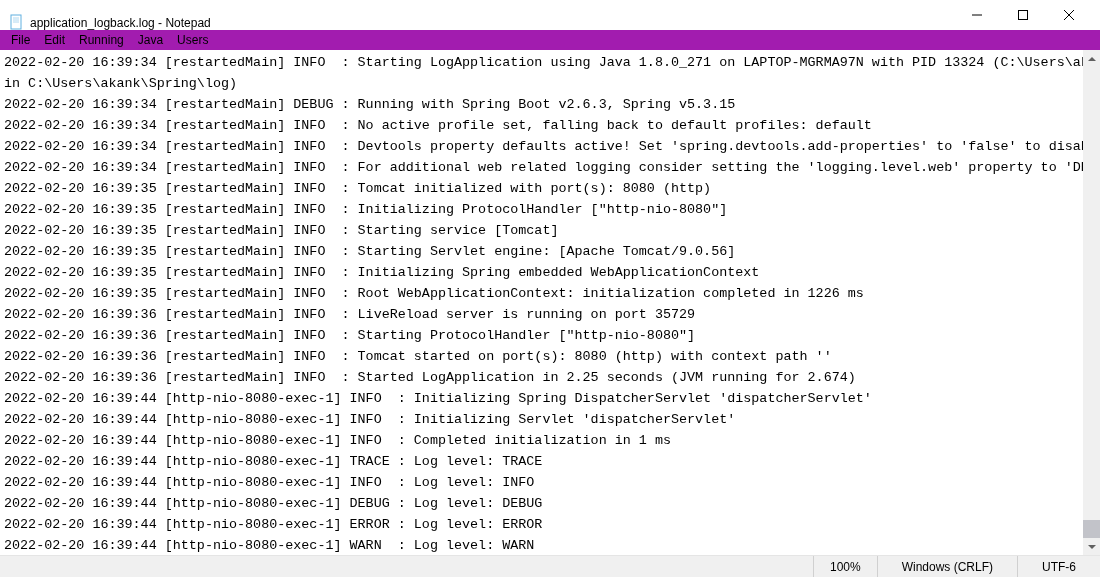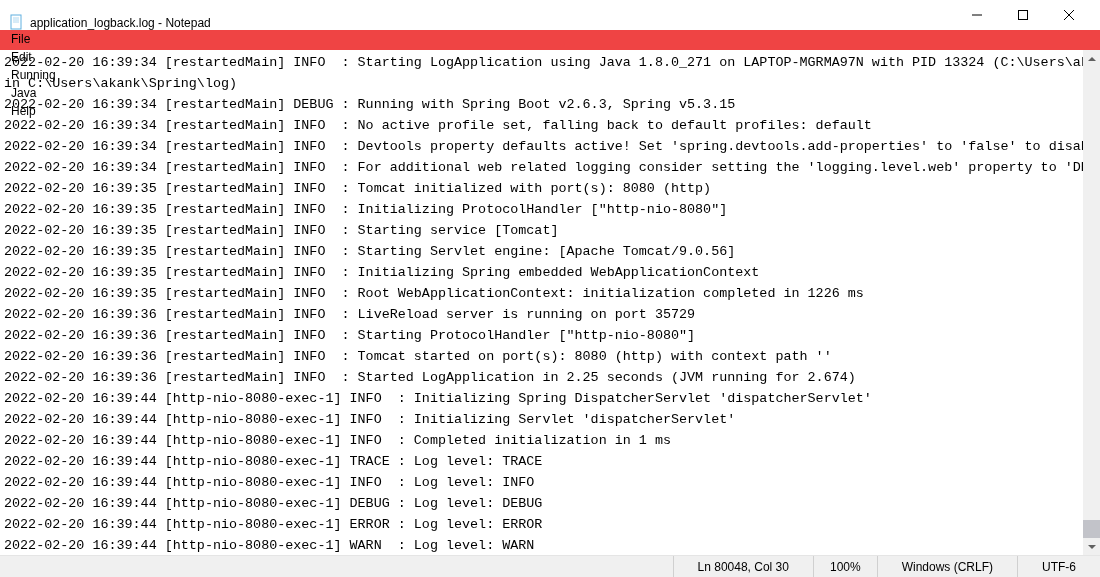--- a/index.html
+++ b/index.html
@@ -42,24 +42,23 @@
       display: flex;
       align-items: center;
       justify-content: center;
       font-size: 10px;
       color: #000;
       cursor: pointer;
     }
     .menubar {
       height: 20px;
       display: flex;
-      align-items: flex-start;
+      align-items: center;
       padding: 0 4px;
-      background: #ef4444;
-      flex-direction: column;
+      background: #a21caf;
     }
     .menu-item {
       padding: 2px 7px;
       font-size: 12px;
       color: #000;
       cursor: pointer;
     }
     .content-wrapper {
       flex: 1;
       display: flex;
@@ -153,21 +152,21 @@
         </svg>
     </div>
   </div>
 </div>
 
 <div class="menubar">
   <div class="menu-item">File</div>
   <div class="menu-item">Edit</div>
   <div class="menu-item">Running</div>
   <div class="menu-item">Java</div>
-  <div class="menu-item">Help</div>
+  <div class="menu-item">Users</div>
 </div>
 
 <div class="content-wrapper">
   <div class="content" id="log-content">2022-02-20 16:39:34 [restartedMain] INFO  : Starting LogApplication using Java 1.8.0_271 on LAPTOP-MGRMA97N with PID 13324 (C:\Users\akank\Spring\log\target\classes started by akank
 in C:\Users\akank\Spring\log)
 2022-02-20 16:39:34 [restartedMain] DEBUG : Running with Spring Boot v2.6.3, Spring v5.3.15
 2022-02-20 16:39:34 [restartedMain] INFO  : No active profile set, falling back to default profiles: default
 2022-02-20 16:39:34 [restartedMain] INFO  : Devtools property defaults active! Set 'spring.devtools.add-properties' to 'false' to disable
 2022-02-20 16:39:34 [restartedMain] INFO  : For additional web related logging consider setting the 'logging.level.web' property to 'DEBUG'
 2022-02-20 16:39:35 [restartedMain] INFO  : Tomcat initialized with port(s): 8080 (http)
@@ -200,17 +199,16 @@
     <div class="scroll-arrow">
       <svg width="8" height="4" viewBox="0 0 8 4">
           <polygon points="4,4 8,0 0,0" fill="#606060"></polygon>
         </svg>
     </div>
   </div>
 </div>
 
 <div class="statusbar">
   <div class="status-spacer"></div>
-  <div class="status-cell wide">Ln 80048, Col 30</div>
   <div class="status-cell">100%</div>
   <div class="status-cell wide">Windows (CRLF)</div>
   <div class="status-cell wide">UTF-6</div>
 </div>
 
 </body></html>

